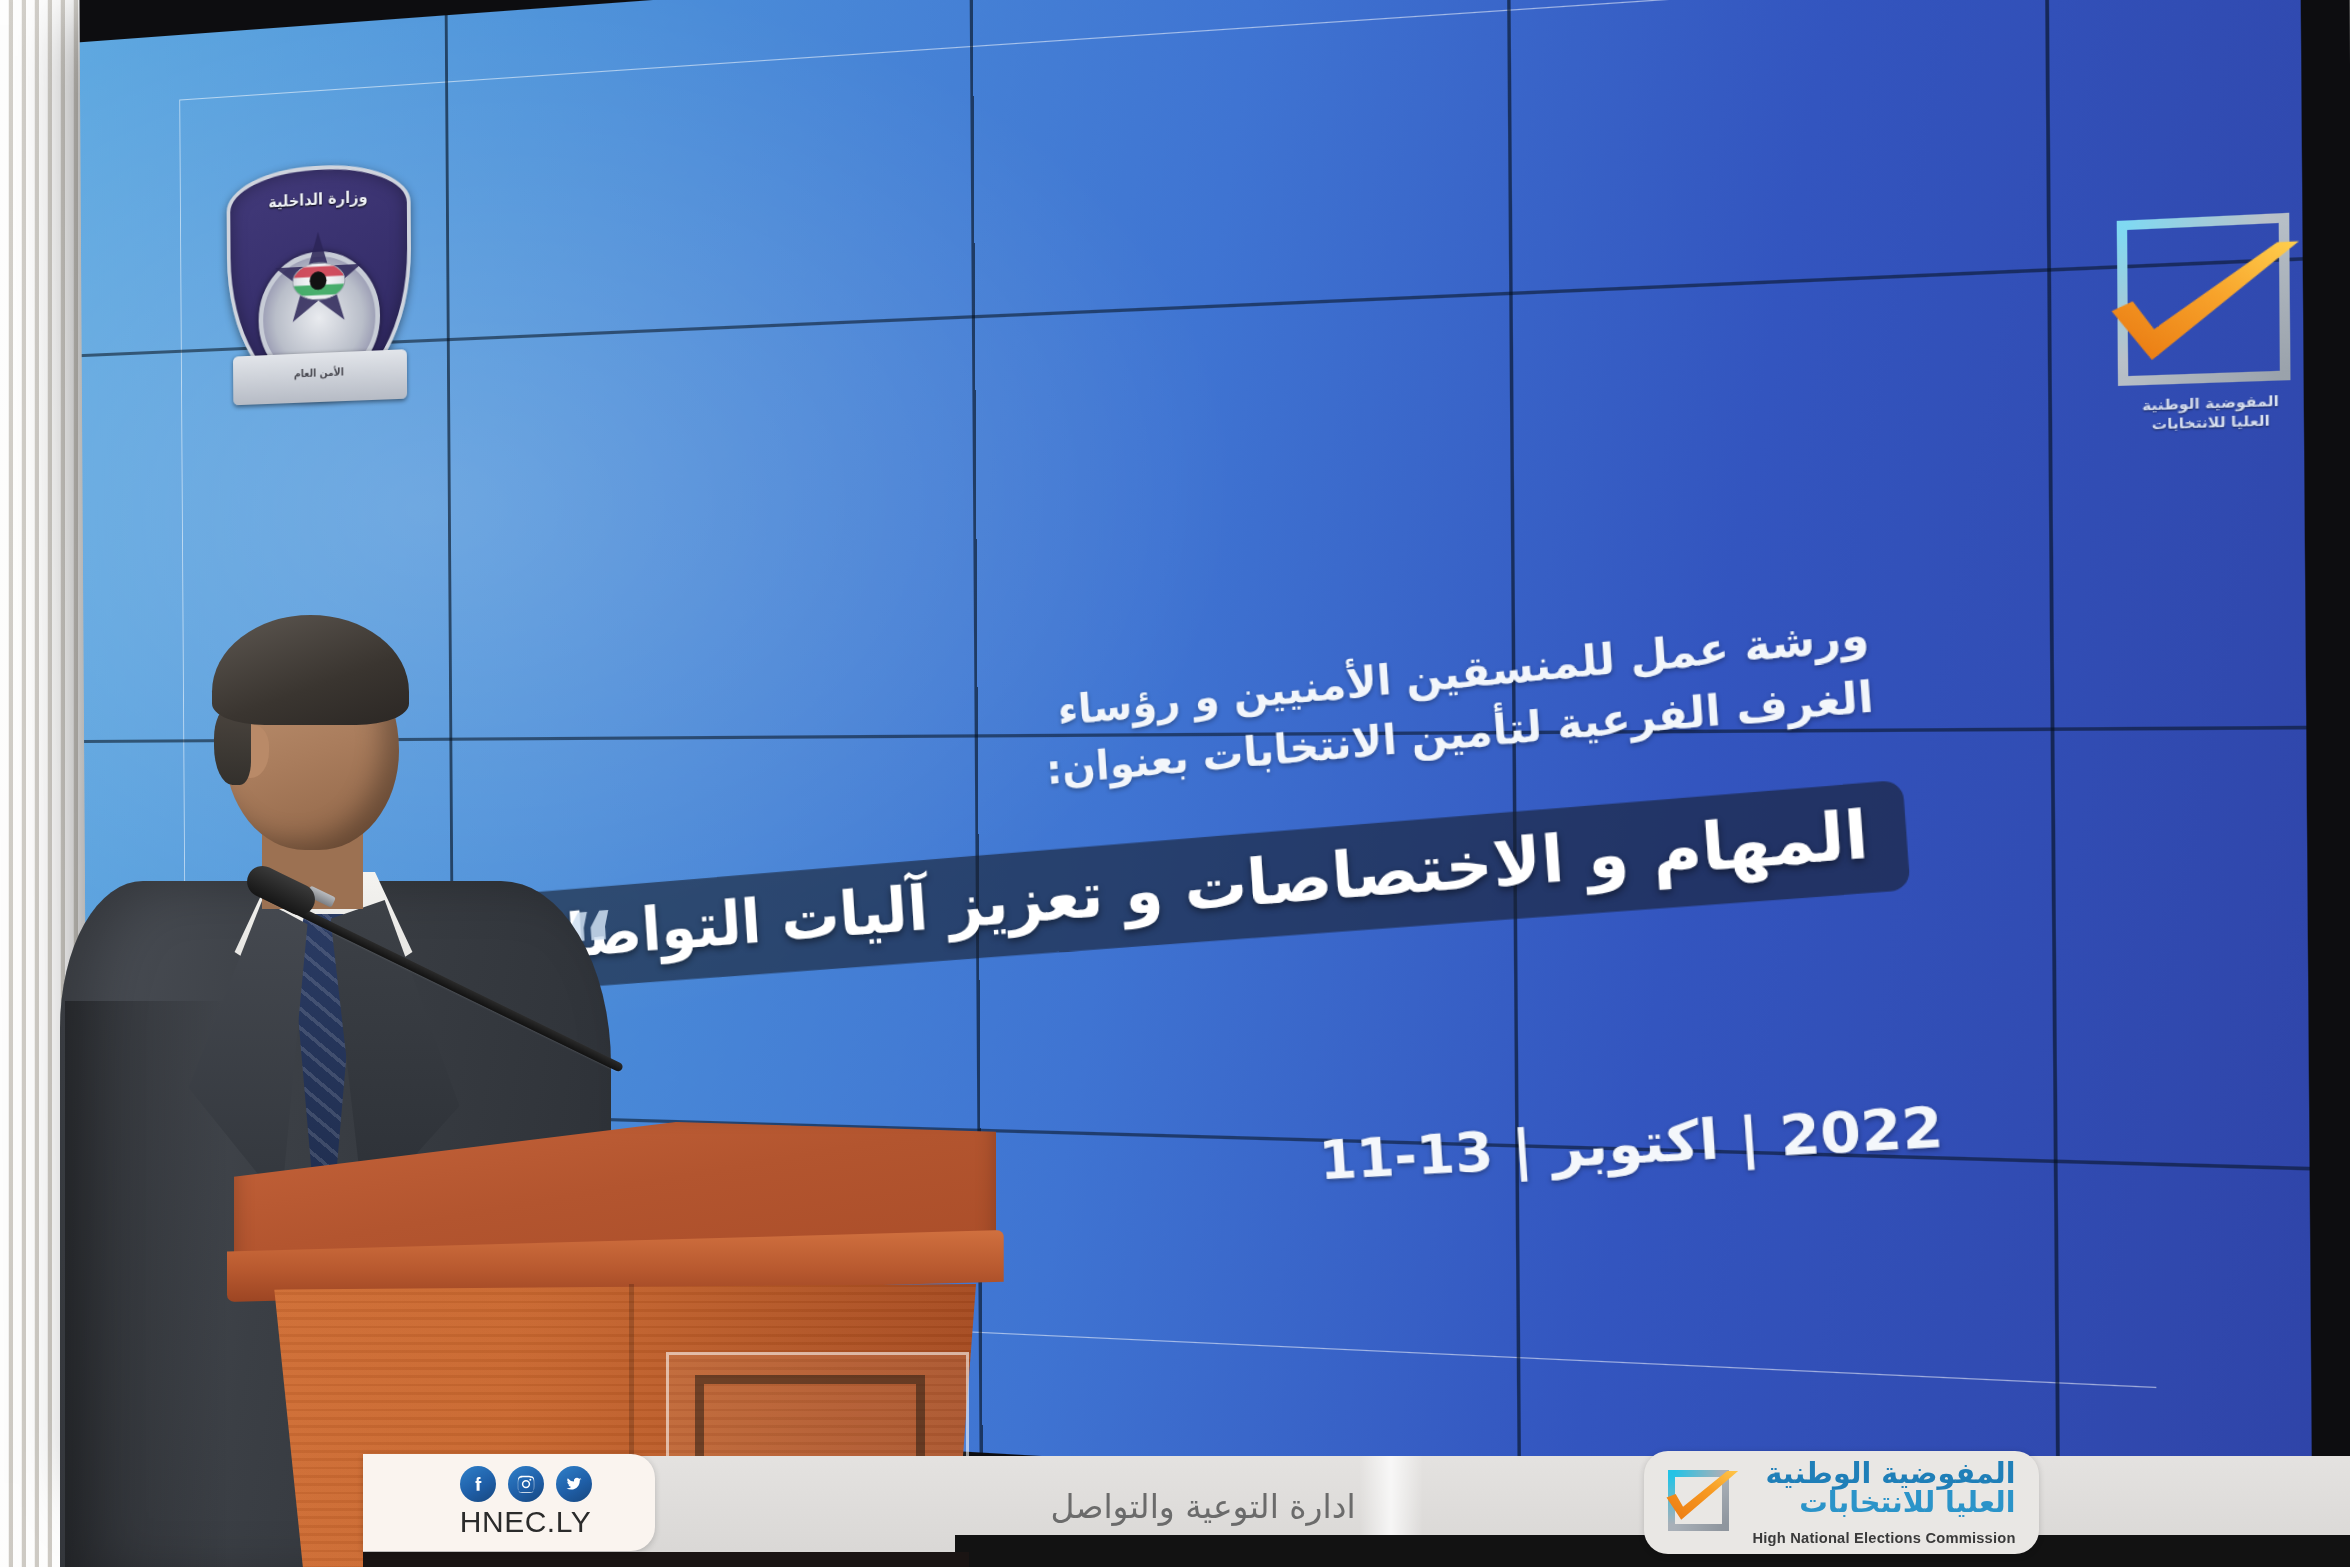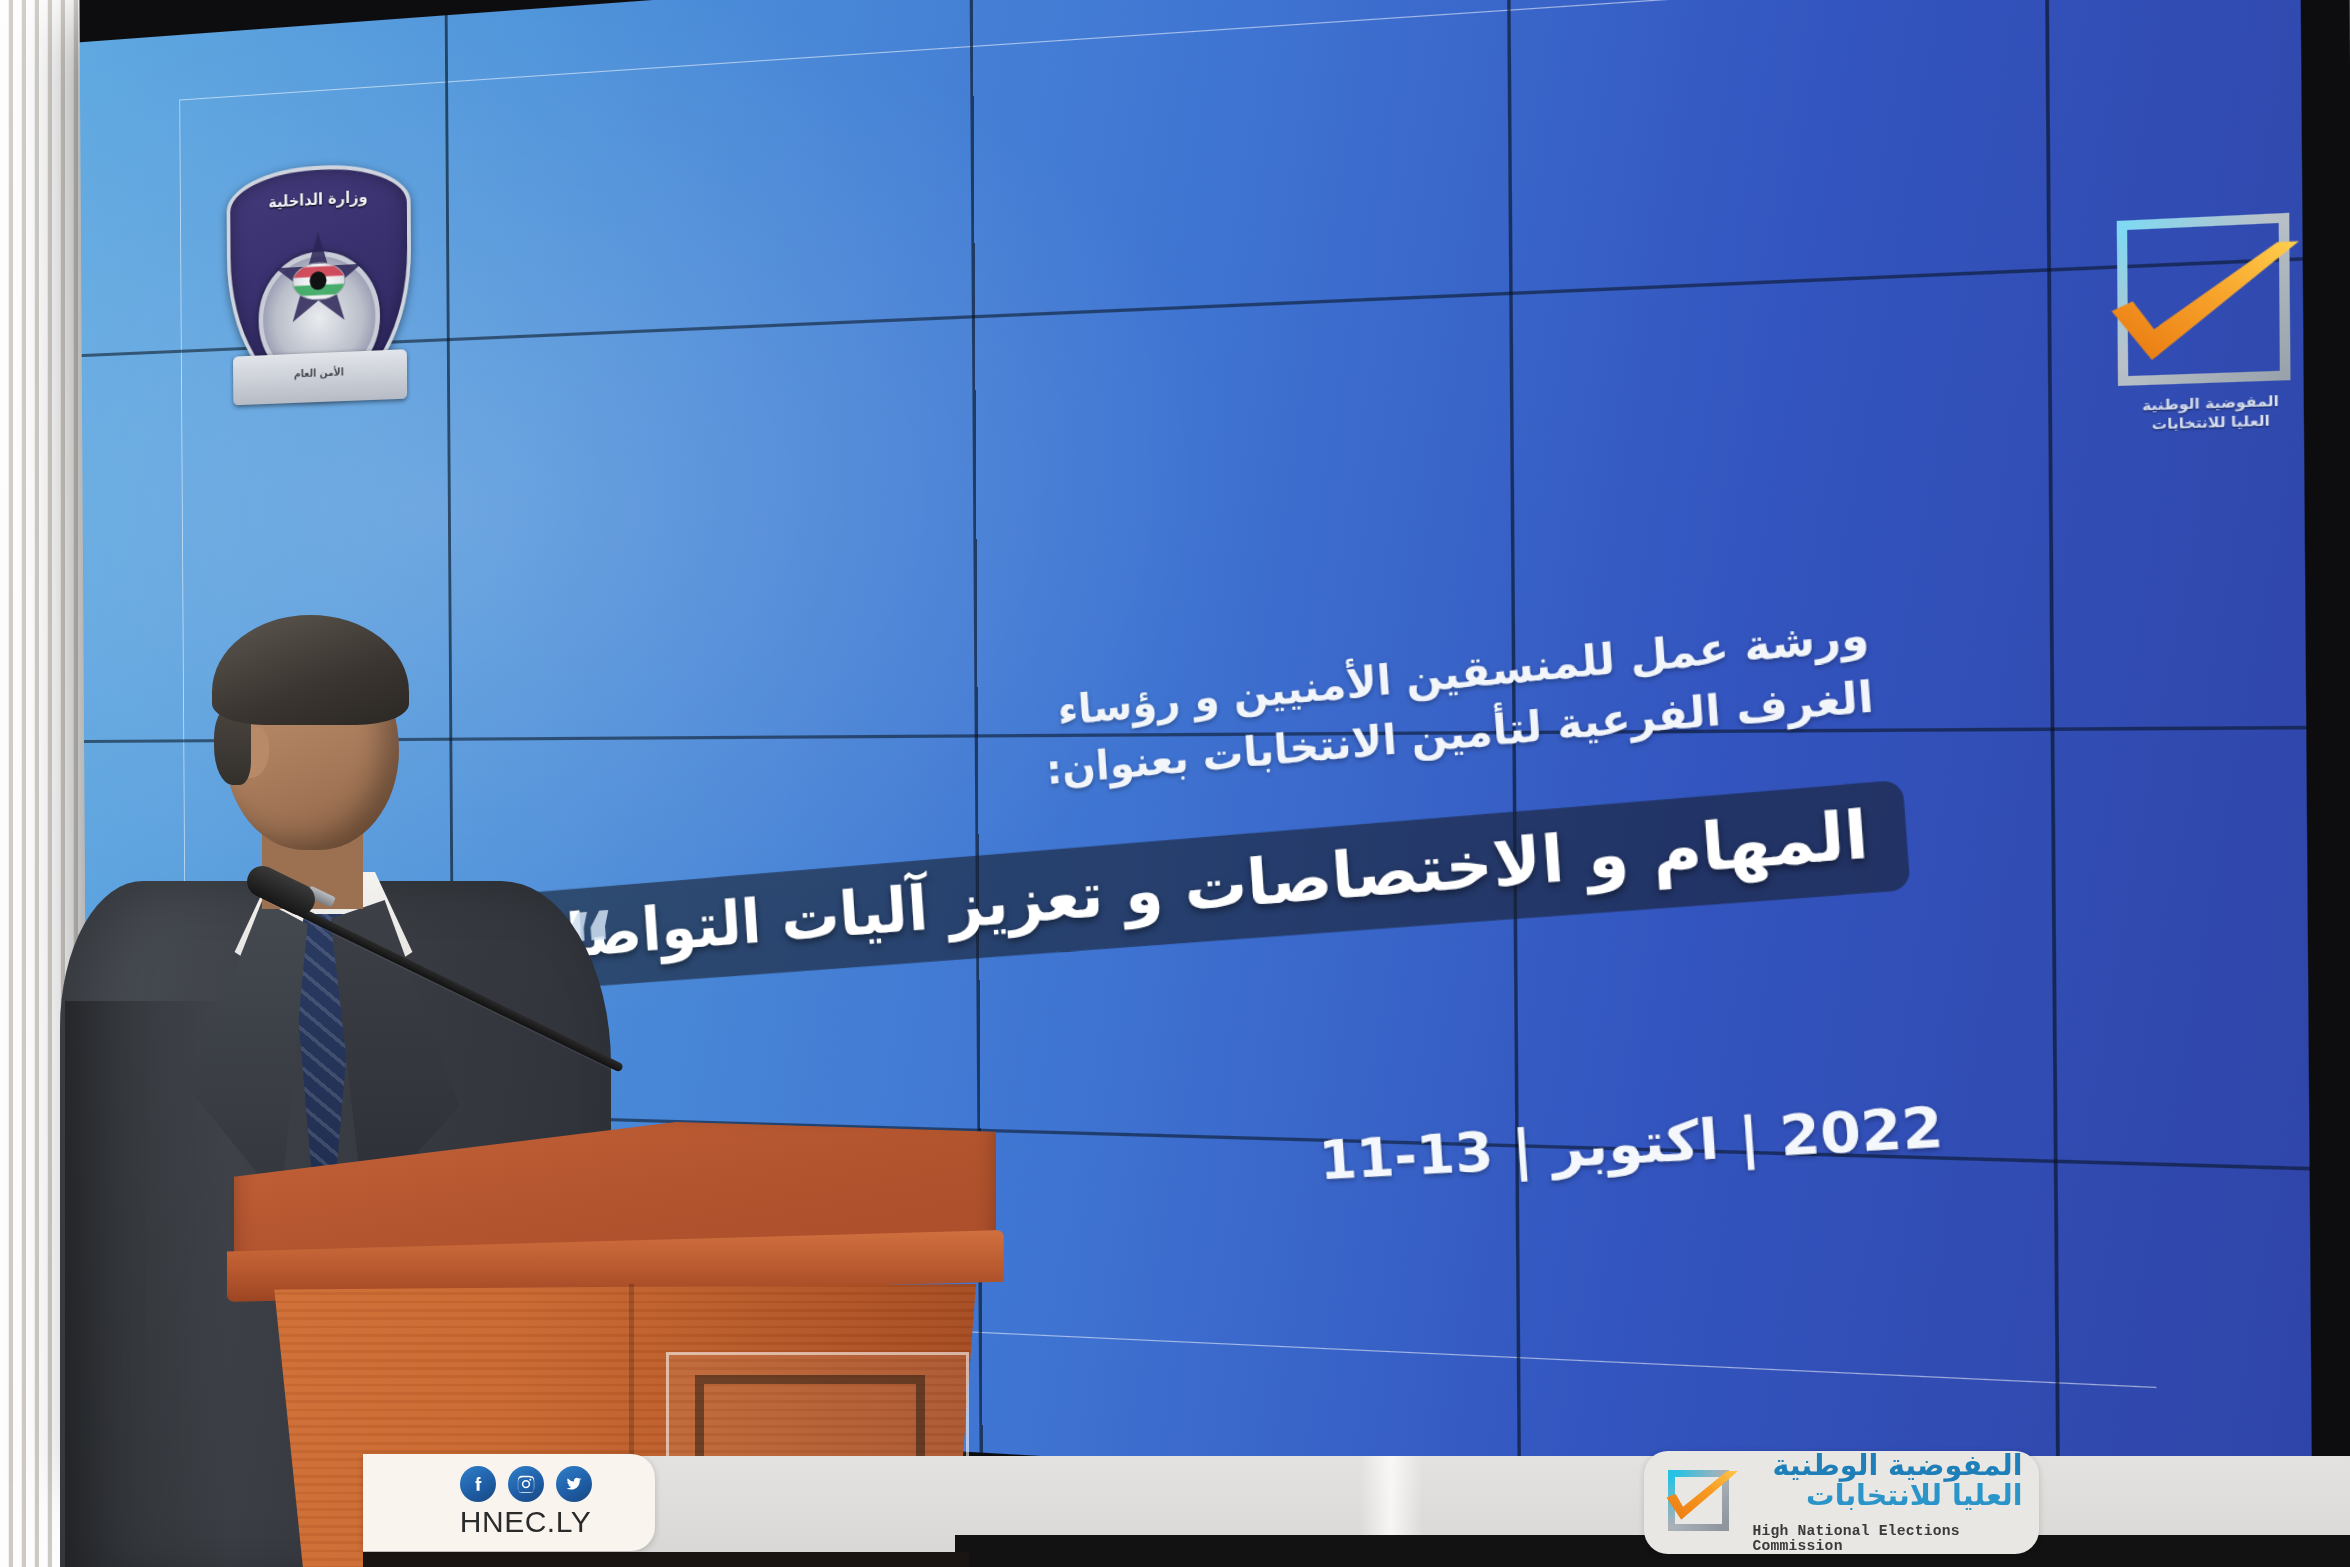--- a/index.html
+++ b/index.html
@@ -362,21 +362,21 @@
     position:absolute;left:7.3px;top:7.3px;width:61px;height:61px;
     border:7.3px solid;
     border-image:linear-gradient(135deg,#22c3e6 0%,#a9b0b8 50%,#8e959d 100%) 1;
   }
   .hpm-check{position:absolute;left:0;top:7.3px;width:79px;height:57px;}
   .hnec-pill-text{display:flex;flex-direction:column;line-height:1.02;direction:rtl;}
   .hpt-ar1{color:#1f7fb8;font-size:28.5px;font-weight:bold;letter-spacing:0.9px;}
   .hpt-ar2{color:#2b94c9;font-size:28.5px;font-weight:bold;letter-spacing:0.9px;}
   .hpt-en{
     color:#3a3a3a;font-size:14.7px;font-weight:bold;direction:ltr;
-    margin-top:14px;font-family:Liberation Mono, monospace;letter-spacing:0.2px;
+    margin-top:14px;font-family:Liberation Sans, sans-serif;letter-spacing:0.2px;
   }
   .glare{
     position:absolute;left:1359px;top:1456px;width:64px;height:112px;
     background:linear-gradient(90deg,rgba(255,255,255,0),rgba(255,255,255,.75),rgba(255,255,255,0));
   }
 </style>
 </head>
 <body>
 
 <div id="stage">
@@ -519,20 +519,21 @@
       </span>
       <span class="soc">
         <svg viewBox="0 0 24 24">
             <path d="M21 6.2c-.7.3-1.4.5-2.1.6.8-.5 1.3-1.2 1.6-2-.7.4-1.5.7-2.3.9a3.6 3.6 0 0 0-6.2 3.3A10.3 10.3 0 0 1 4.5 5a3.6 3.6 0 0 0 1.1 4.8c-.6 0-1.2-.2-1.6-.4 0 1.8 1.2 3.3 2.9 3.6-.3.1-.6.1-1 .1-.2 0-.5 0-.7-.1a3.6 3.6 0 0 0 3.4 2.5A7.3 7.3 0 0 1 3 17.1a10.2 10.2 0 0 0 5.6 1.6c6.7 0 10.3-5.5 10.3-10.3v-.5c.7-.5 1.3-1.1 1.8-1.8z"></path>
           </svg>
       </span>
     </div>
     <div class="social-handle">HNEC.LY</div>
   </div>
 
+  <div class="bar-caption">ادارة التوعية والتواصل</div>
 
   <div class="hnec-pill">
     <div class="hnec-pill-mark">
       <div class="hpm-box"></div>
       <svg class="hpm-check" viewBox="0 0 86 62">
         <defs>
           <linearGradient id="chkg2" x1="0" y1="1" x2="1" y2="0">
             <stop offset="0%" stop-color="#ec7a11"></stop>
             <stop offset="60%" stop-color="#f79a22"></stop>
             <stop offset="100%" stop-color="#ffc64a"></stop>

